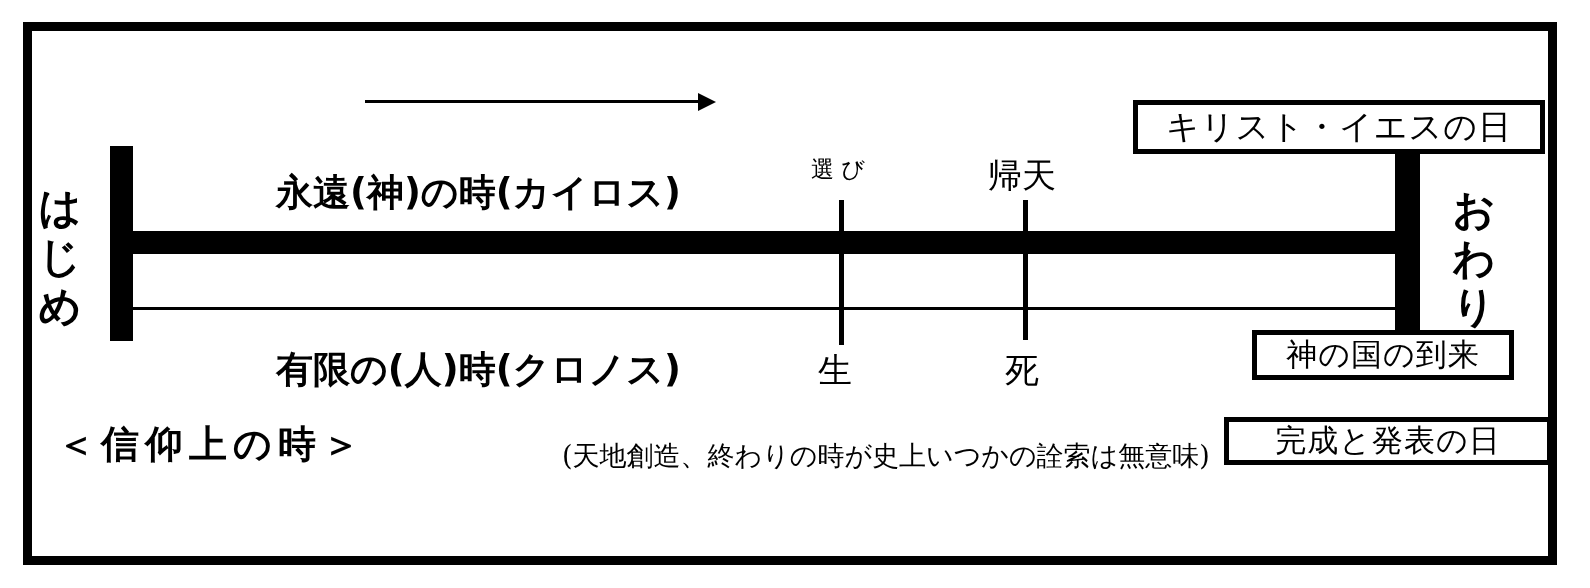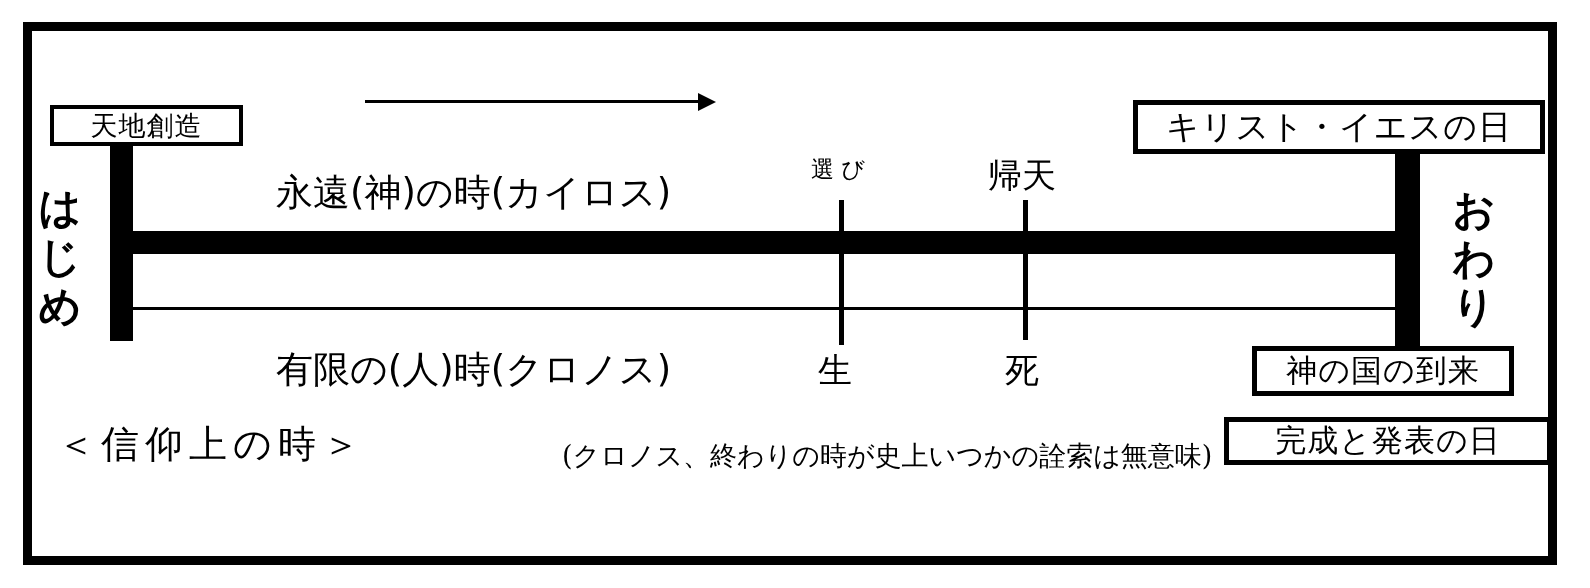--- a/index.html
+++ b/index.html
@@ -83,36 +83,33 @@
   }
   .vert{
     position:absolute;
     writing-mode:vertical-rl;
     text-orientation:upright;
     white-space:nowrap;
     line-height:1.05;
     font-weight:700;
   }
 
-  .b{font-weight:400;}
+  .b{font-weight:700;}
   .serifish{font-family:"DejaVu Serif","Liberation Serif",serif;font-weight:400;}
 </style>
 </head>
 <body>
 
 <div id="canvas">
 
   <div class="frame"></div>
 
   <div class="arrow-line" style="left:365px; top:100px; width:336px;"></div>
   <div class="arrow-head" style="left:698px; top:93px;"></div>
 
-  <div class="labelbox thin" style="left:50px; top:105px; width:193px; height:41px; font-size:27px;">
-    <span>天地創造</span>
-  </div>
 
   <div class="bar-v-thick" style="left:110px; top:146px; width:23px; height:195px;"></div>
 
   <div class="vert" style="left:38px; top:162px; font-size:42px;">はじめ</div>
 
   <div class="bar-v-thick" style="left:1395px; top:150px; width:25px; height:198px;"></div>
 
   <div class="vert" style="left:1452px; top:162px; font-size:42px;">おわり</div>
 
   <div class="labelbox" style="left:1133px; top:100px; width:412px; height:54px; font-size:33px;text-align:right;">
@@ -128,25 +125,25 @@
   <div class="txt b" style="left:276px; top:351px; font-size:37px; letter-spacing:0px;text-align:right;">有限の(人)時(クロノス)</div>
 
   <div class="tick" style="left:839px; top:200px; height:145px;"></div>
   <div class="txt serifish" style="left:811px; top:158px; font-size:23px;">選 び</div>
   <div class="txt serifish" style="left:818px; top:353px; font-size:34px;">生</div>
 
   <div class="tick" style="left:1023px; top:200px; height:140px;"></div>
   <div class="txt serifish" style="left:988px; top:158px; font-size:34px;">帰天</div>
   <div class="txt serifish" style="left:1005px; top:353px; font-size:34px;">死</div>
 
-  <div class="labelbox" style="left:1252px; top:346px; width:262px; height:50px; font-size:31px;font-family:Liberation Mono, monospace;">
+  <div class="labelbox" style="left:1252px; top:330px; width:262px; height:50px; font-size:31px;font-family:Liberation Mono, monospace;">
     <span>神の国の到来</span>
   </div>
 
   <div class="labelbox" style="left:1224px; top:417px; width:328px; height:48px; font-size:31px;">
     <span>完成と発表の日</span>
   </div>
 
   <div class="txt b" style="left:57px; top:425px; font-size:38px; letter-spacing:6px;">＜信仰上の時＞</div>
 
-  <div class="txt serifish" style="left:562px; top:442px; font-size:27px;">(クロノス、終わりの時が史上いつかの詮索は無意味)</div>
+  <div class="txt serifish" style="left:562px; top:442px; font-size:27px;">(天地創造、終わりの時が史上いつかの詮索は無意味)</div>
 
 </div>
 
 </body></html>

